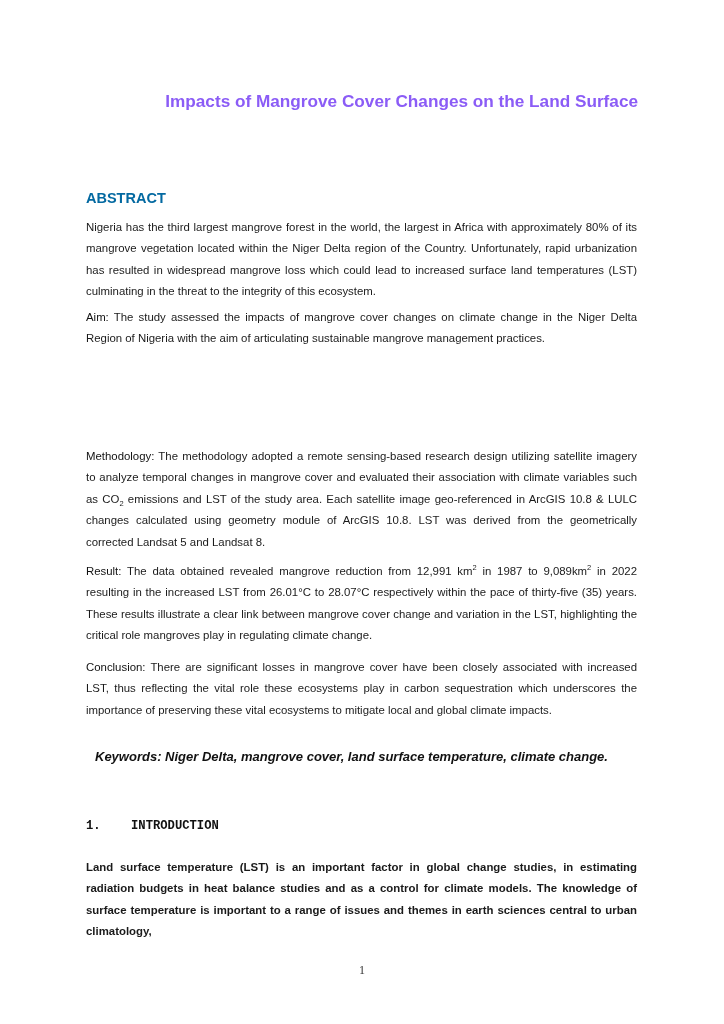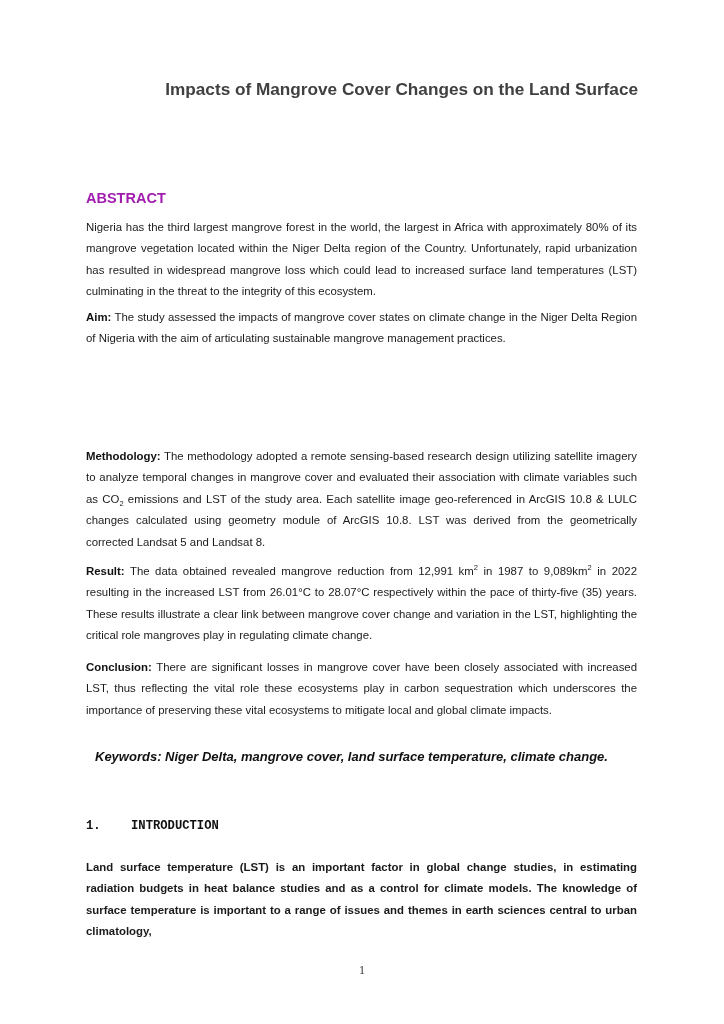--- a/index.html
+++ b/index.html
@@ -1,32 +1,32 @@
 <!DOCTYPE html>
 <html><head>
 <meta charset="utf-8">
 <style>
   html, body { margin: 0; padding: 0; background: #ffffff; }
   body { width: 724px; height: 1024px; position: relative; overflow: hidden; color: #1a1a1a; }
   .page { position: absolute; left: 0; top: 0; width: 724px; height: 1024px; background: #fff; }
   .title {
-    position: absolute; left: 120px; top: 76px; width: 518px;
+    position: absolute; left: 120px; top: 88px; width: 518px;
     font-family: "Liberation Sans", sans-serif; font-weight: bold; font-size: 17.2px;
-    line-height: 27px; text-align: right; color: #404040;
+    line-height: 27px; text-align: right; color: #8b5cf6;
   }
   .abstract-h {
     position: absolute; left: 86px; top: 190px;
-    font-family: "Liberation Sans", sans-serif; font-weight: bold; font-size: 14.5px; color: #a21caf;
+    font-family: "Liberation Sans", sans-serif; font-weight: bold; font-size: 14.5px; color: #0369a1;
   }
   .para {
     position: absolute; left: 86px; width: 551px;
     font-family: "Liberation Sans", sans-serif; font-size: 11.4px; line-height: 21.4px;
     text-align: justify; color: #1a1a1a; margin: 0;
   }
-  .para b { font-weight: bold; color: #111; }
+  .para b { font-weight: normal; color: #111; }
   .kw {
     position: absolute; left: 95px; top: 749px; width: 560px;
     font-family: "Liberation Sans", sans-serif; font-size: 13px; font-weight: bold; font-style: italic; color: #111;
   }
   .intro-h {
     position: absolute; left: 86px; top: 819px;
     font-family: Liberation Mono, monospace; font-weight: bold; font-size: 12.2px; color: #111;
   }
   .intro-h .num { display: inline-block; width: 45px; }
   .pagenum {
@@ -41,21 +41,21 @@
 <div class="page">
 
   <div class="title">
     <div>Impacts of Mangrove Cover Changes on the Land Surface</div>
   </div>
 
   <div class="abstract-h">ABSTRACT</div>
 
   <p class="para" style="top:217px;">Nigeria has the third largest mangrove forest in the world, the largest in Africa with approximately 80% of its mangrove vegetation located within the Niger Delta region of the Country. Unfortunately, rapid urbanization has resulted in widespread mangrove loss which could lead to increased surface land temperatures (LST) culminating in the threat to the integrity of this ecosystem.</p>
 
-  <p class="para" style="top:307px;"><b>Aim:</b><span> The study assessed the impacts of mangrove cover states on climate change in the Niger Delta Region of Nigeria with the aim of articulating sustainable mangrove management practices.</span></p>
+  <p class="para" style="top:307px;"><b>Aim:</b><span> The study assessed the impacts of mangrove cover changes on climate change in the Niger Delta Region of Nigeria with the aim of articulating sustainable mangrove management practices.</span></p>
 
 
   <p class="para" style="top:446px;"><b>Methodology:</b><span> The methodology adopted a remote sensing-based research design utilizing satellite imagery to analyze temporal changes in mangrove cover and evaluated their association with climate variables such as CO</span><sub>2</sub><span> emissions and LST of the study area. Each satellite image geo-referenced in ArcGIS 10.8 &amp; LULC changes calculated using geometry module of ArcGIS 10.8. LST was derived from the geometrically corrected Landsat 5 and Landsat 8.</span></p>
 
   <p class="para" style="top:561px;"><b>Result:</b><span> The data obtained revealed mangrove reduction from 12,991 km</span><sup>2</sup><span> in 1987 to 9,089km</span><sup>2</sup><span> in 2022 resulting in the increased LST from 26.01°C to 28.07°C respectively within the pace of thirty-five (35) years. These results illustrate a clear link between mangrove cover change and variation in the LST, highlighting the critical role mangroves play in regulating climate change.</span></p>
 
   <p class="para" style="top:657px;"><b>Conclusion:</b><span> There are significant losses in mangrove cover have been closely associated with increased LST, thus reflecting the vital role these ecosystems play in carbon sequestration which underscores the importance of preserving these vital ecosystems to mitigate local and global climate impacts.</span></p>
 
   <div class="kw">Keywords: Niger Delta, mangrove cover, land surface temperature, climate change.</div>
 

